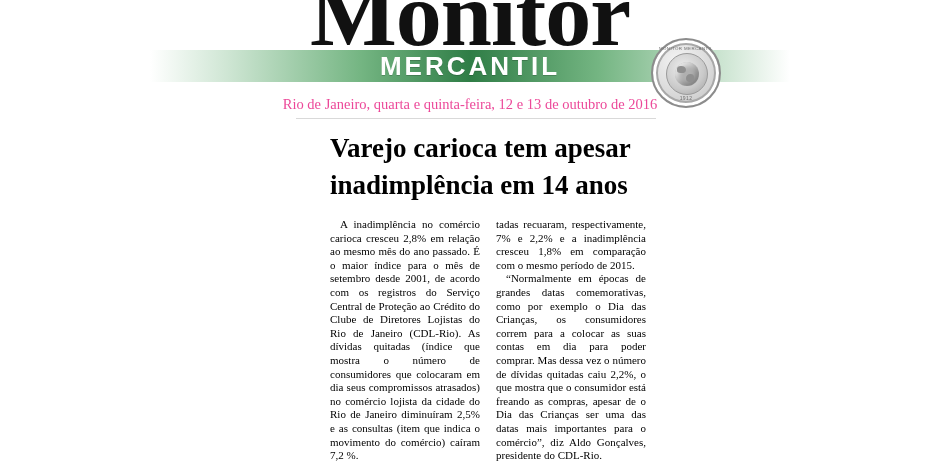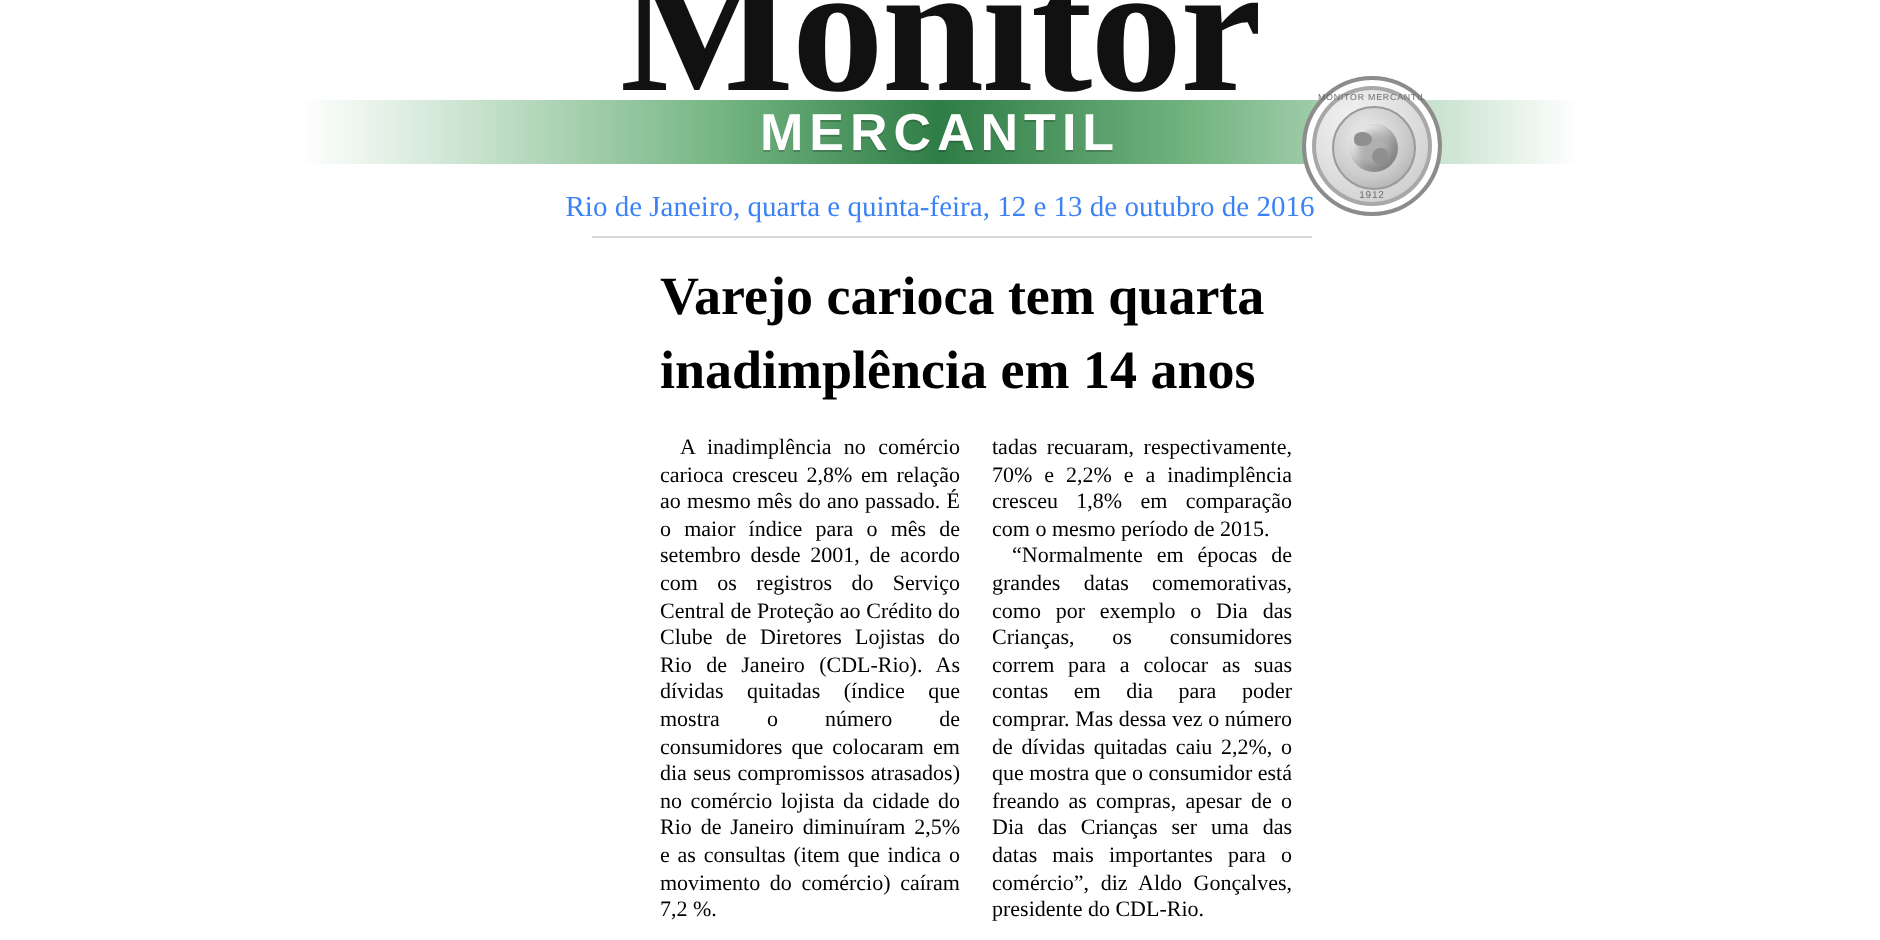--- a/index.html
+++ b/index.html
@@ -141,21 +141,21 @@
 
   
   .dateline {
     position: absolute;
     top: 96px;
     left: 0;
     width: 940px;
     text-align: center;
     font-family: "Liberation Serif", serif;
     font-size: 14.5px;
-    color: #3b82f6;
+    color: #ec4899;
   }
   .rule-under-date {
     position: absolute;
     top: 118px;
     left: 296px;
     width: 360px;
     height: 1px;
     background: #d9d9d9;
   }
 
@@ -219,28 +219,28 @@
       <div class="seal-globe"></div>
     </div>
     <div class="seal-bottom-text">1912</div>
   </div>
 
   <div class="dateline">Rio de Janeiro, quarta e quinta-feira, 12 e 13 de outubro de 2016</div>
   <div class="rule-under-date"></div>
 
   <div class="article">
     <h2 class="headline">
-      <span>Varejo carioca tem quarta</span><br>
+      <span>Varejo carioca tem apesar</span><br>
       <span>inadimplência em 14 anos</span>
     </h2>
 
     <div class="columns">
       <div class="col">
         <p class="indent">A inadimplência no comércio carioca cresceu 2,8% em relação ao mesmo mês do ano passado. É o maior índice para o mês de setembro desde 2001, de acordo com os registros do Serviço Central de Proteção ao Crédito do Clube de Diretores Lojistas do Rio de Janeiro (CDL-Rio). As dívidas quitadas (índice que mostra o número de consumidores que colocaram em dia seus compromissos atrasados) no comércio lojista da cidade do Rio de Janeiro diminuíram 2,5% e as consultas (item que indica o movimento do comércio) caíram 7,2 %.</p>
       </div>
       <div class="col">
-        <p>tadas recuaram, respectivamente, 70% e 2,2% e a inadimplência cresceu 1,8% em comparação com o mesmo período de 2015.</p>
+        <p>tadas recuaram, respectivamente, 7% e 2,2% e a inadimplência cresceu 1,8% em comparação com o mesmo período de 2015.</p>
         <p>“Normalmente em épocas de grandes datas comemorativas, como por exemplo o Dia das Crianças, os consumidores correm para a colocar as suas contas em dia para poder comprar. Mas dessa vez o número de dívidas quitadas caiu 2,2%, o que mostra que o consumidor está freando as compras, apesar de o Dia das Crianças ser uma das datas mais importantes para o comércio”, diz Aldo Gonçalves, presidente do CDL-Rio.</p>
       </div>
     </div>
   </div>
 
 </div>
 
 </body></html>

